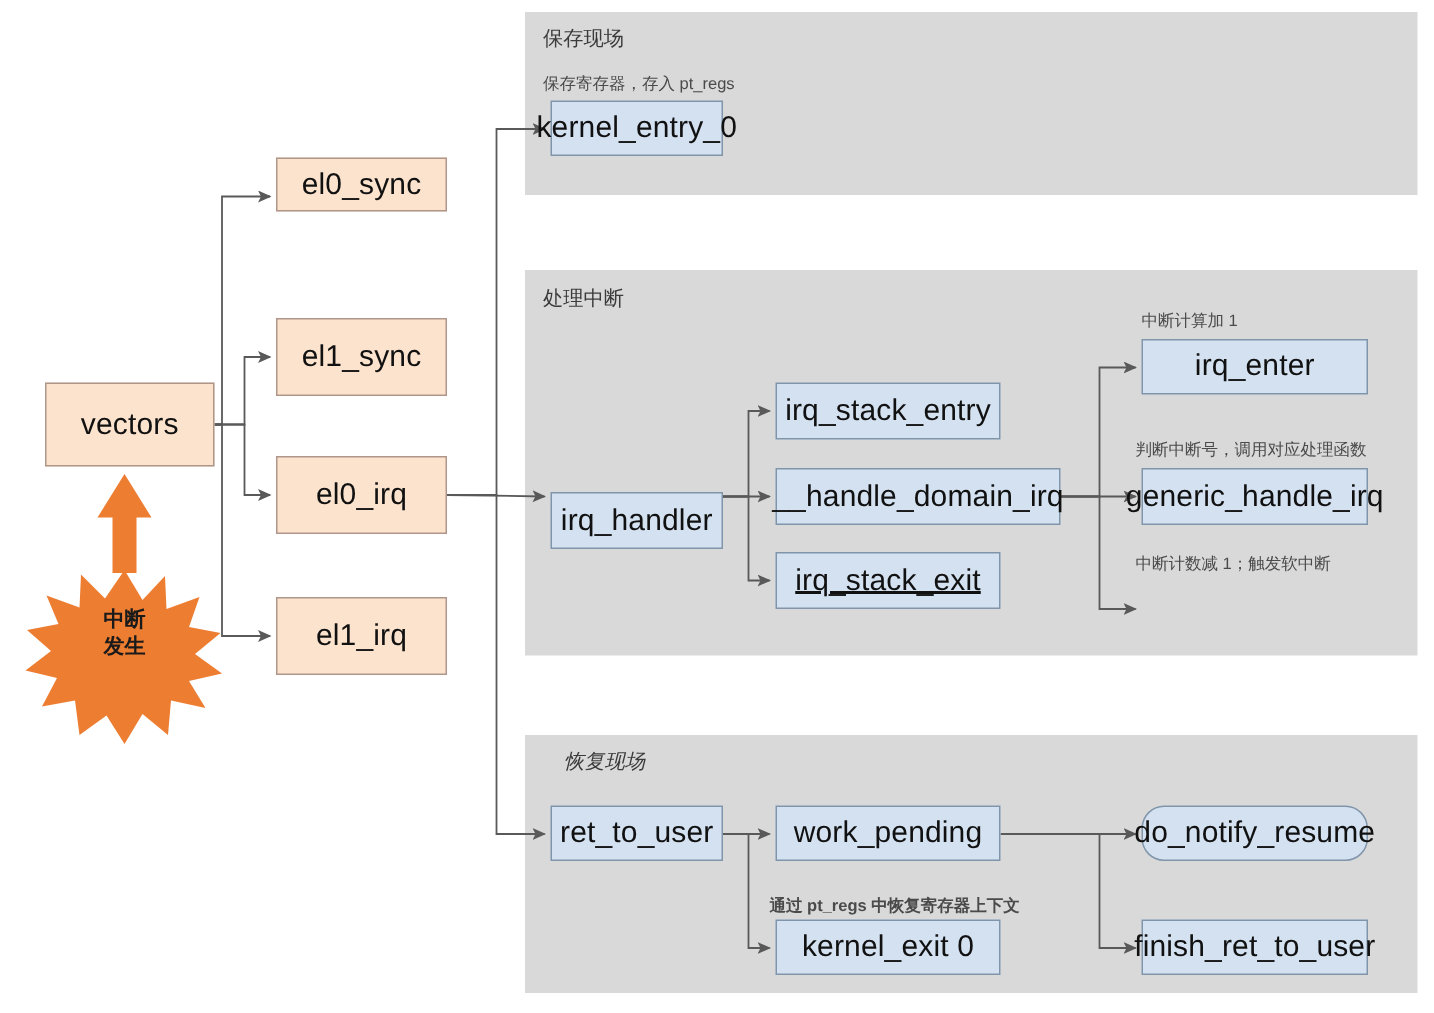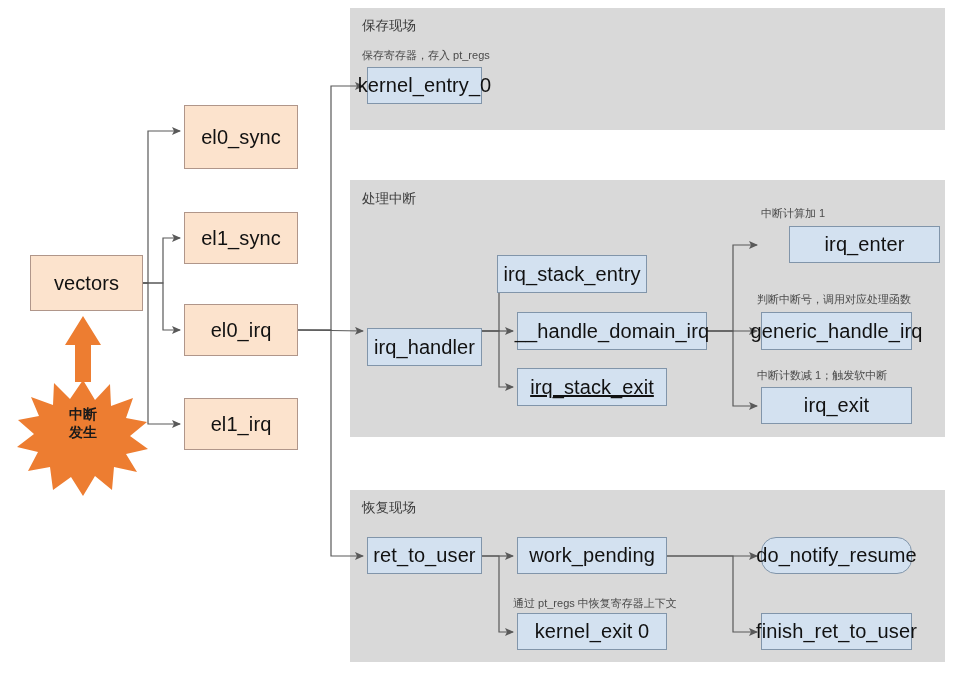--- a/index.html
+++ b/index.html
@@ -53,40 +53,41 @@
 
   .burst-label{
     position:absolute;
     font-size:14px;
     font-weight:bold;
     color:#1a1a1a;
     text-align:center;
     line-height:1.25;
     white-space:pre-line;
     z-index:5;
+    font-family:Liberation Mono, monospace;
   }
 </style>
 </head>
 <body>
 
 <div id="stage">
 
   <div class="panel" style="left:350px;top:8px;width:595px;height:122px;"></div>
   <div class="panel" style="left:350px;top:180px;width:595px;height:257px;"></div>
   <div class="panel" style="left:350px;top:490px;width:595px;height:172px;"></div>
 
   <div class="panel-title" style="left:362px;top:17px;">保存现场</div>
   <div class="panel-title" style="left:362px;top:190px;">处理中断</div>
-  <div class="panel-title" style="left:362px;top:499px;">恢复现场</div>
+  <div class="panel-title" style="left:376px;top:499px;font-style:italic;">恢复现场</div>
 
   <div class="note" style="left:362px;top:48px;">保存寄存器，存入 pt_regs</div>
   <div class="note" style="left:761px;top:206px;">中断计算加 1</div>
   <div class="note" style="left:757px;top:292px;">判断中断号，调用对应处理函数</div>
   <div class="note" style="left:757px;top:368px;">中断计数减 1；触发软中断</div>
-  <div class="note" style="left:513px;top:596px;">通过 pt_regs 中恢复寄存器上下文</div>
+  <div class="note" style="left:513px;top:596px;font-weight:bold;">通过 pt_regs 中恢复寄存器上下文</div>
 
   <svg class="layer" viewBox="0 0 956 675">
     <defs>
       <marker id="arrow" markerWidth="9" markerHeight="8" refX="8" refY="4" orient="auto" markerUnits="userSpaceOnUse">
         <path d="M0,0 L9,4 L0,8 L2,4 Z" fill="#595959"></path>
       </marker>
     </defs>
     <g fill="none" stroke="#595959" stroke-width="1.2" marker-end="url(#arrow)">
 
       <path d="M143,283 L148,283 L148,131 L180,131"></path>
@@ -128,57 +129,54 @@
         83,380 95,400 110,384 111,406 133,398 126,418 147,422 130,436
         148,449 126,454 137,472 114,467 112,490 95,476 83,496 71,477
         53,490 50,467 28,471 38,452 17,447 34,434 18,420 39,416 31,397
         53,405 54,383 70,399"></polygon>
     </g>
   </svg>
 
   <div class="node orange" style="left:30px;top:255px;width:113px;height:56px;">
     <span>vectors</span>
   </div>
-  <div class="node orange" style="left:184px;top:105px;width:114px;height:64px;">
+  <div class="node orange" style="left:184px;top:105px;width:114px;height:36px;">
     <span>el0_sync</span>
   </div>
   <div class="node orange" style="left:184px;top:212px;width:114px;height:52px;">
     <span>el1_sync</span>
   </div>
   <div class="node orange" style="left:184px;top:304px;width:114px;height:52px;">
     <span>el0_irq</span>
   </div>
   <div class="node orange" style="left:184px;top:398px;width:114px;height:52px;">
     <span>el1_irq</span>
   </div>
 
   <div class="node blue" style="left:367px;top:67px;width:115px;height:37px;">
     <span>kernel_entry_0</span>
   </div>
 
   <div class="node blue" style="left:367px;top:312px;width:115px;height:38px;margin-top:16px;">
     <span>irq_handler</span>
   </div>
-  <div class="node blue" style="left:497px;top:255px;width:150px;height:38px;">
+  <div class="node blue" style="left:517px;top:255px;width:150px;height:38px;">
     <span>irq_stack_entry</span>
   </div>
   <div class="node blue" style="left:517px;top:312px;width:190px;height:38px;">
     <span>__handle_domain_irq</span>
   </div>
   <div class="node blue" style="left:517px;top:368px;width:150px;height:38px;text-decoration:underline;">
     <span>irq_stack_exit</span>
   </div>
-  <div class="node blue" style="left:761px;top:226px;width:151px;height:37px;margin-left:28px;">
+  <div class="node blue" style="left:761px;top:226px;width:151px;height:37px;">
     <span>irq_enter</span>
   </div>
   <div class="node blue" style="left:761px;top:312px;width:151px;height:38px;">
     <span>generic_handle_irq</span>
-  </div>
-  <div class="node blue" style="left:761px;top:387px;width:151px;height:37px;">
-    <span>irq_exit</span>
   </div>
 
   <div class="node blue" style="left:367px;top:537px;width:115px;height:37px;">
     <span>ret_to_user</span>
   </div>
   <div class="node blue" style="left:517px;top:537px;width:150px;height:37px;">
     <span>work_pending</span>
   </div>
   <div class="node blue" style="left:517px;top:613px;width:150px;height:37px;">
     <span>kernel_exit 0</span>

